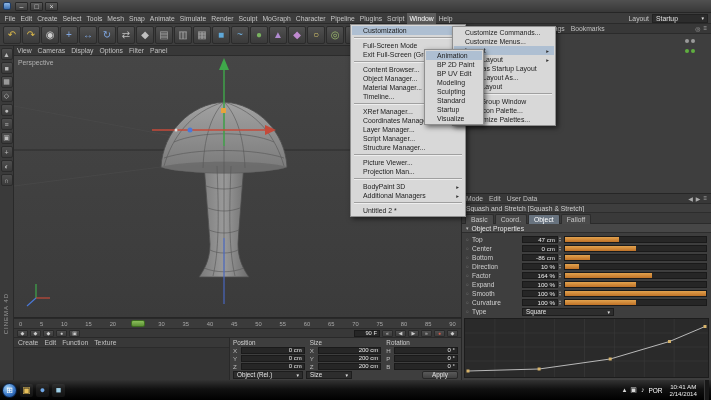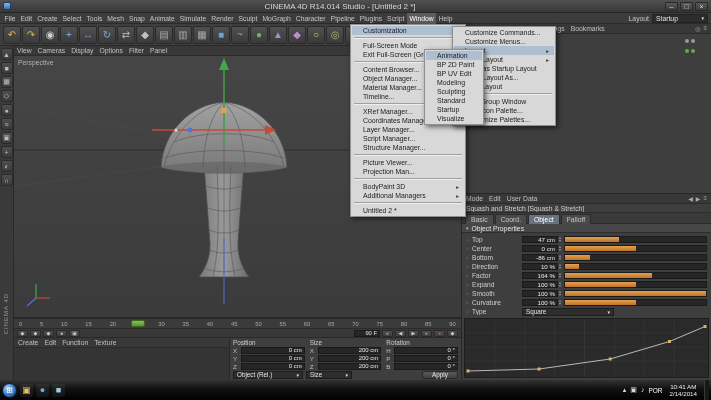--- a/index.html
+++ b/index.html
@@ -116,21 +116,20 @@
   .clock{text-align:center;font-size:6.2px;line-height:7px;color:#ececec;padding:0 3px}
   .showdesk{width:5px;height:20px;background:#181818;border-left:1px solid #3a3a3a;flex:none}
 </style>
 </head>
 <body>
 
 <div class="screen">
 
   <div class="titlebar">
     <span class="appicon"></span>
-    <span class="titletext">CINEMA 4D R14.014 Studio - [Untitled 2 *]</span>
     <span class="winbtns">
 
     <span class="winbtn"><span>–</span></span>
         <span class="winbtn"><span>□</span></span>
         <span class="winbtn"><span>×</span></span>
       </span>
   </div>
 
   <div class="menubar">
     <span style="display:flex">

